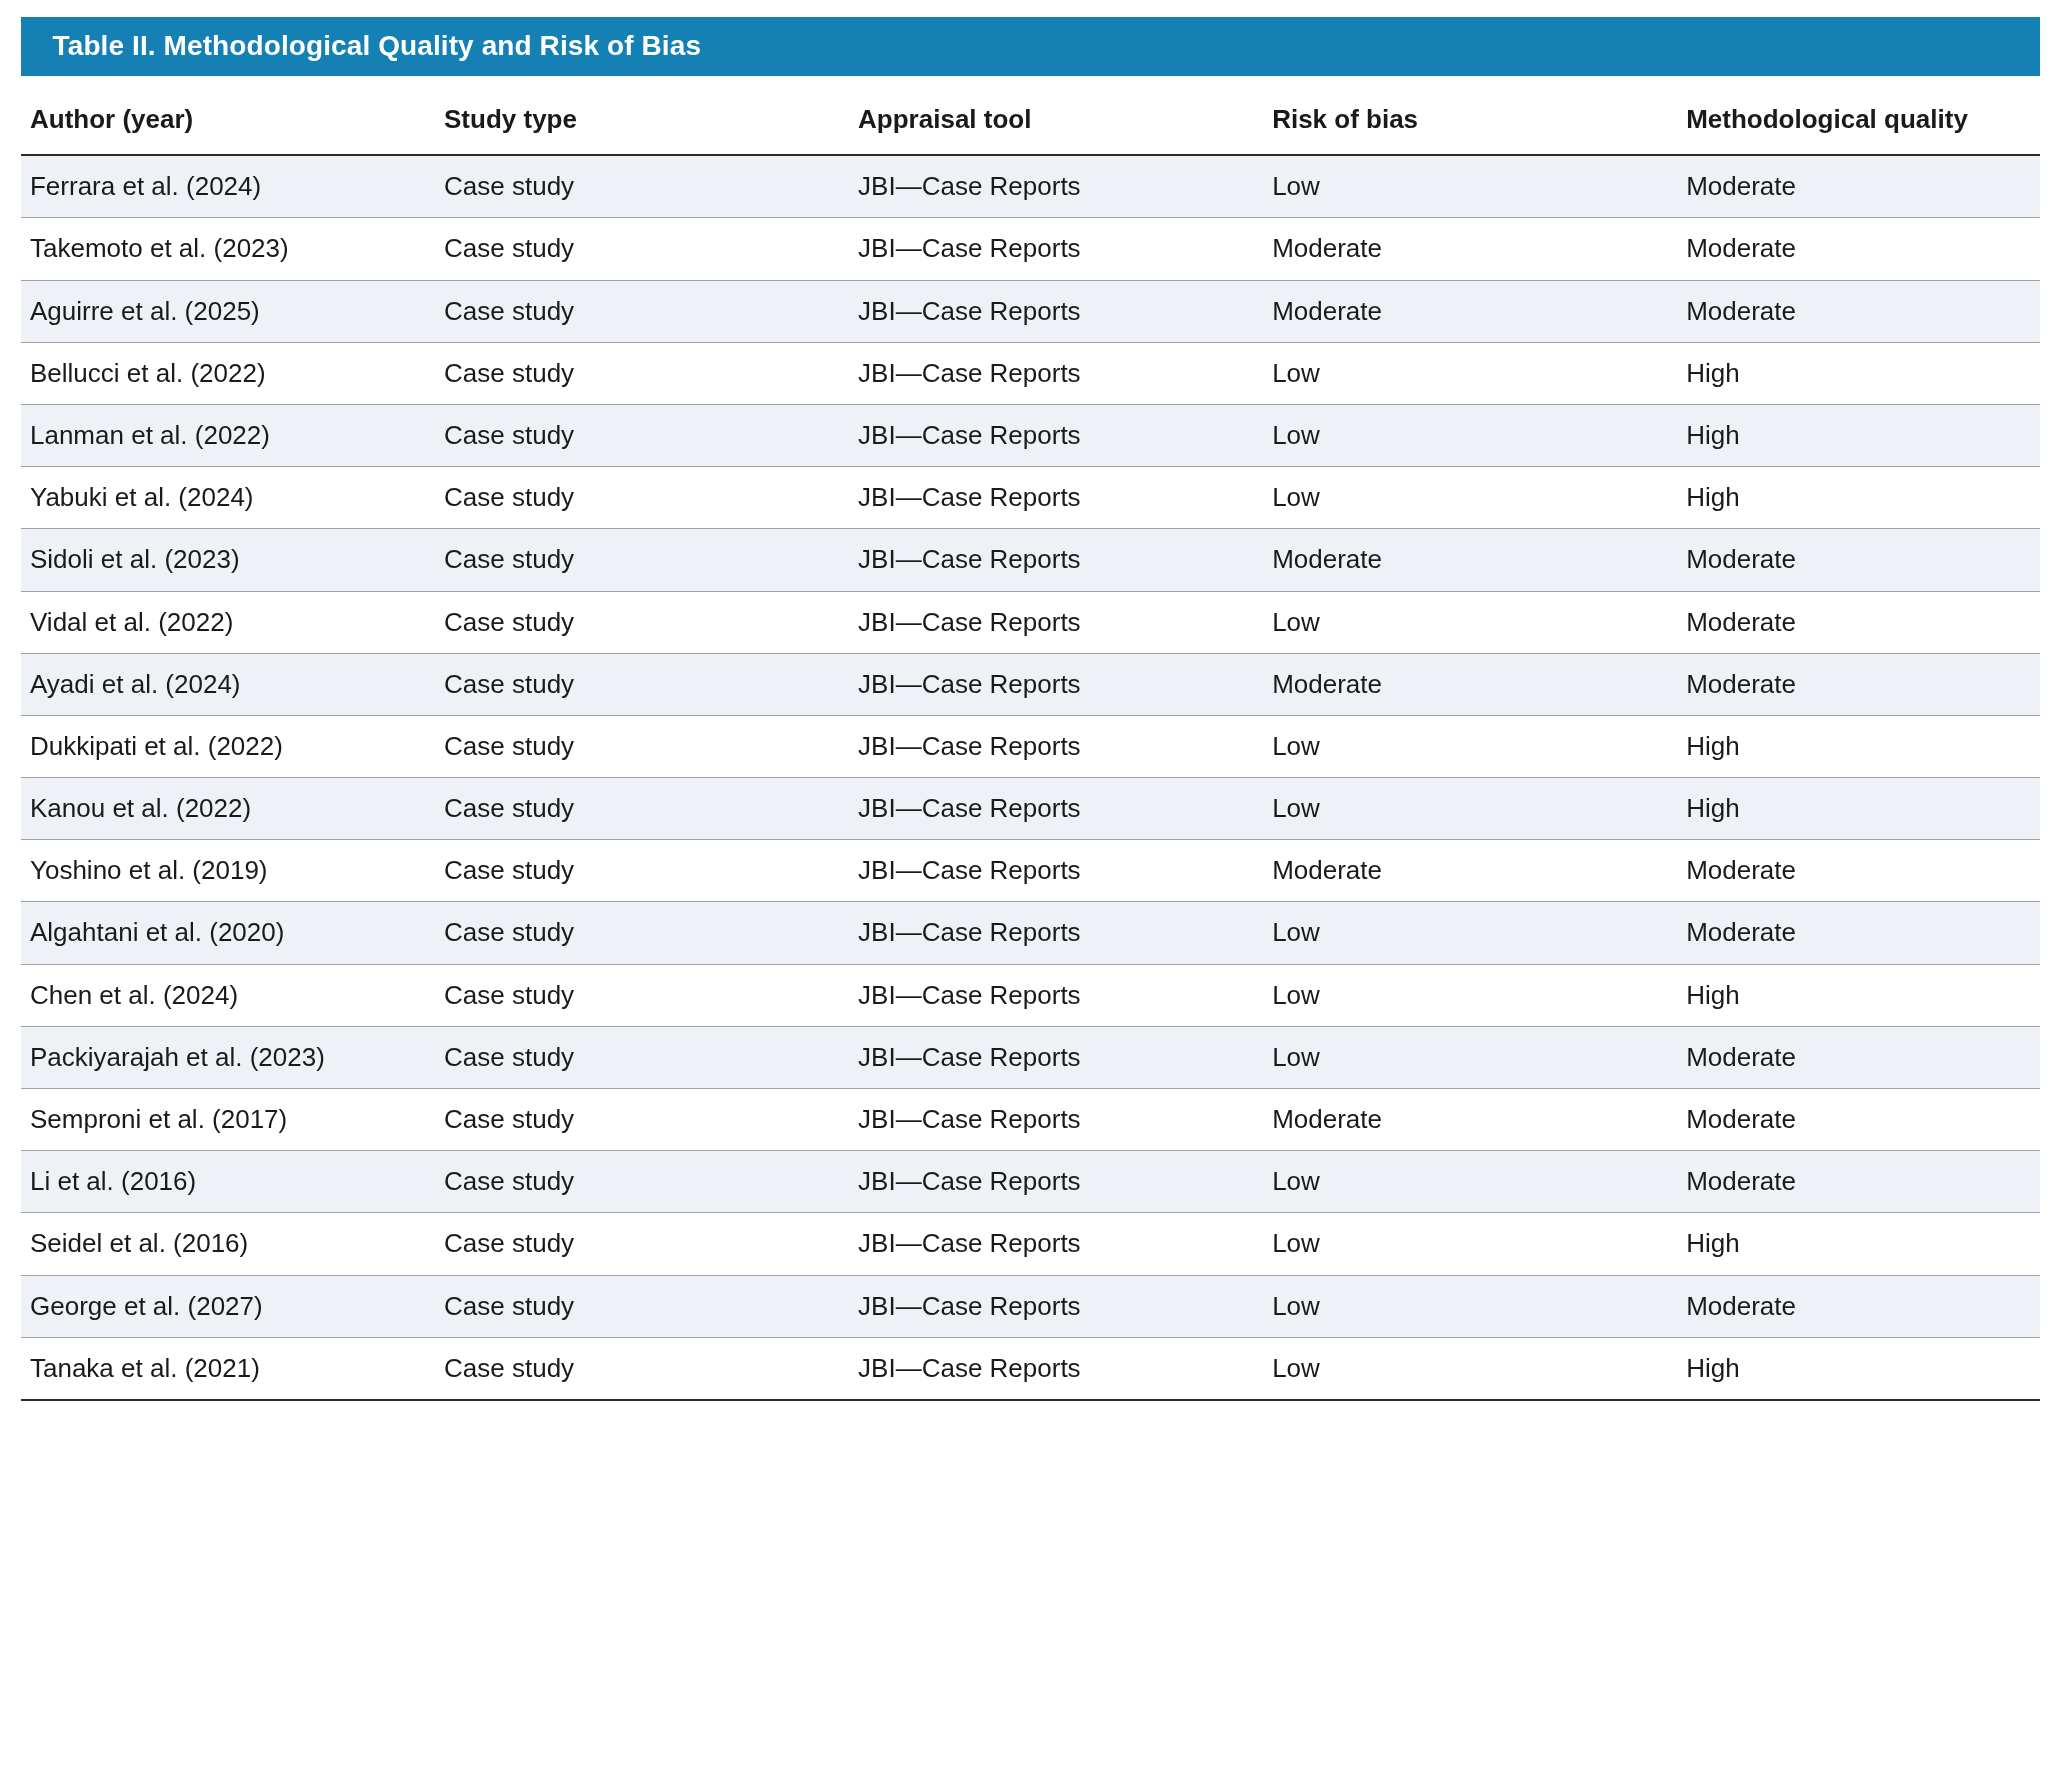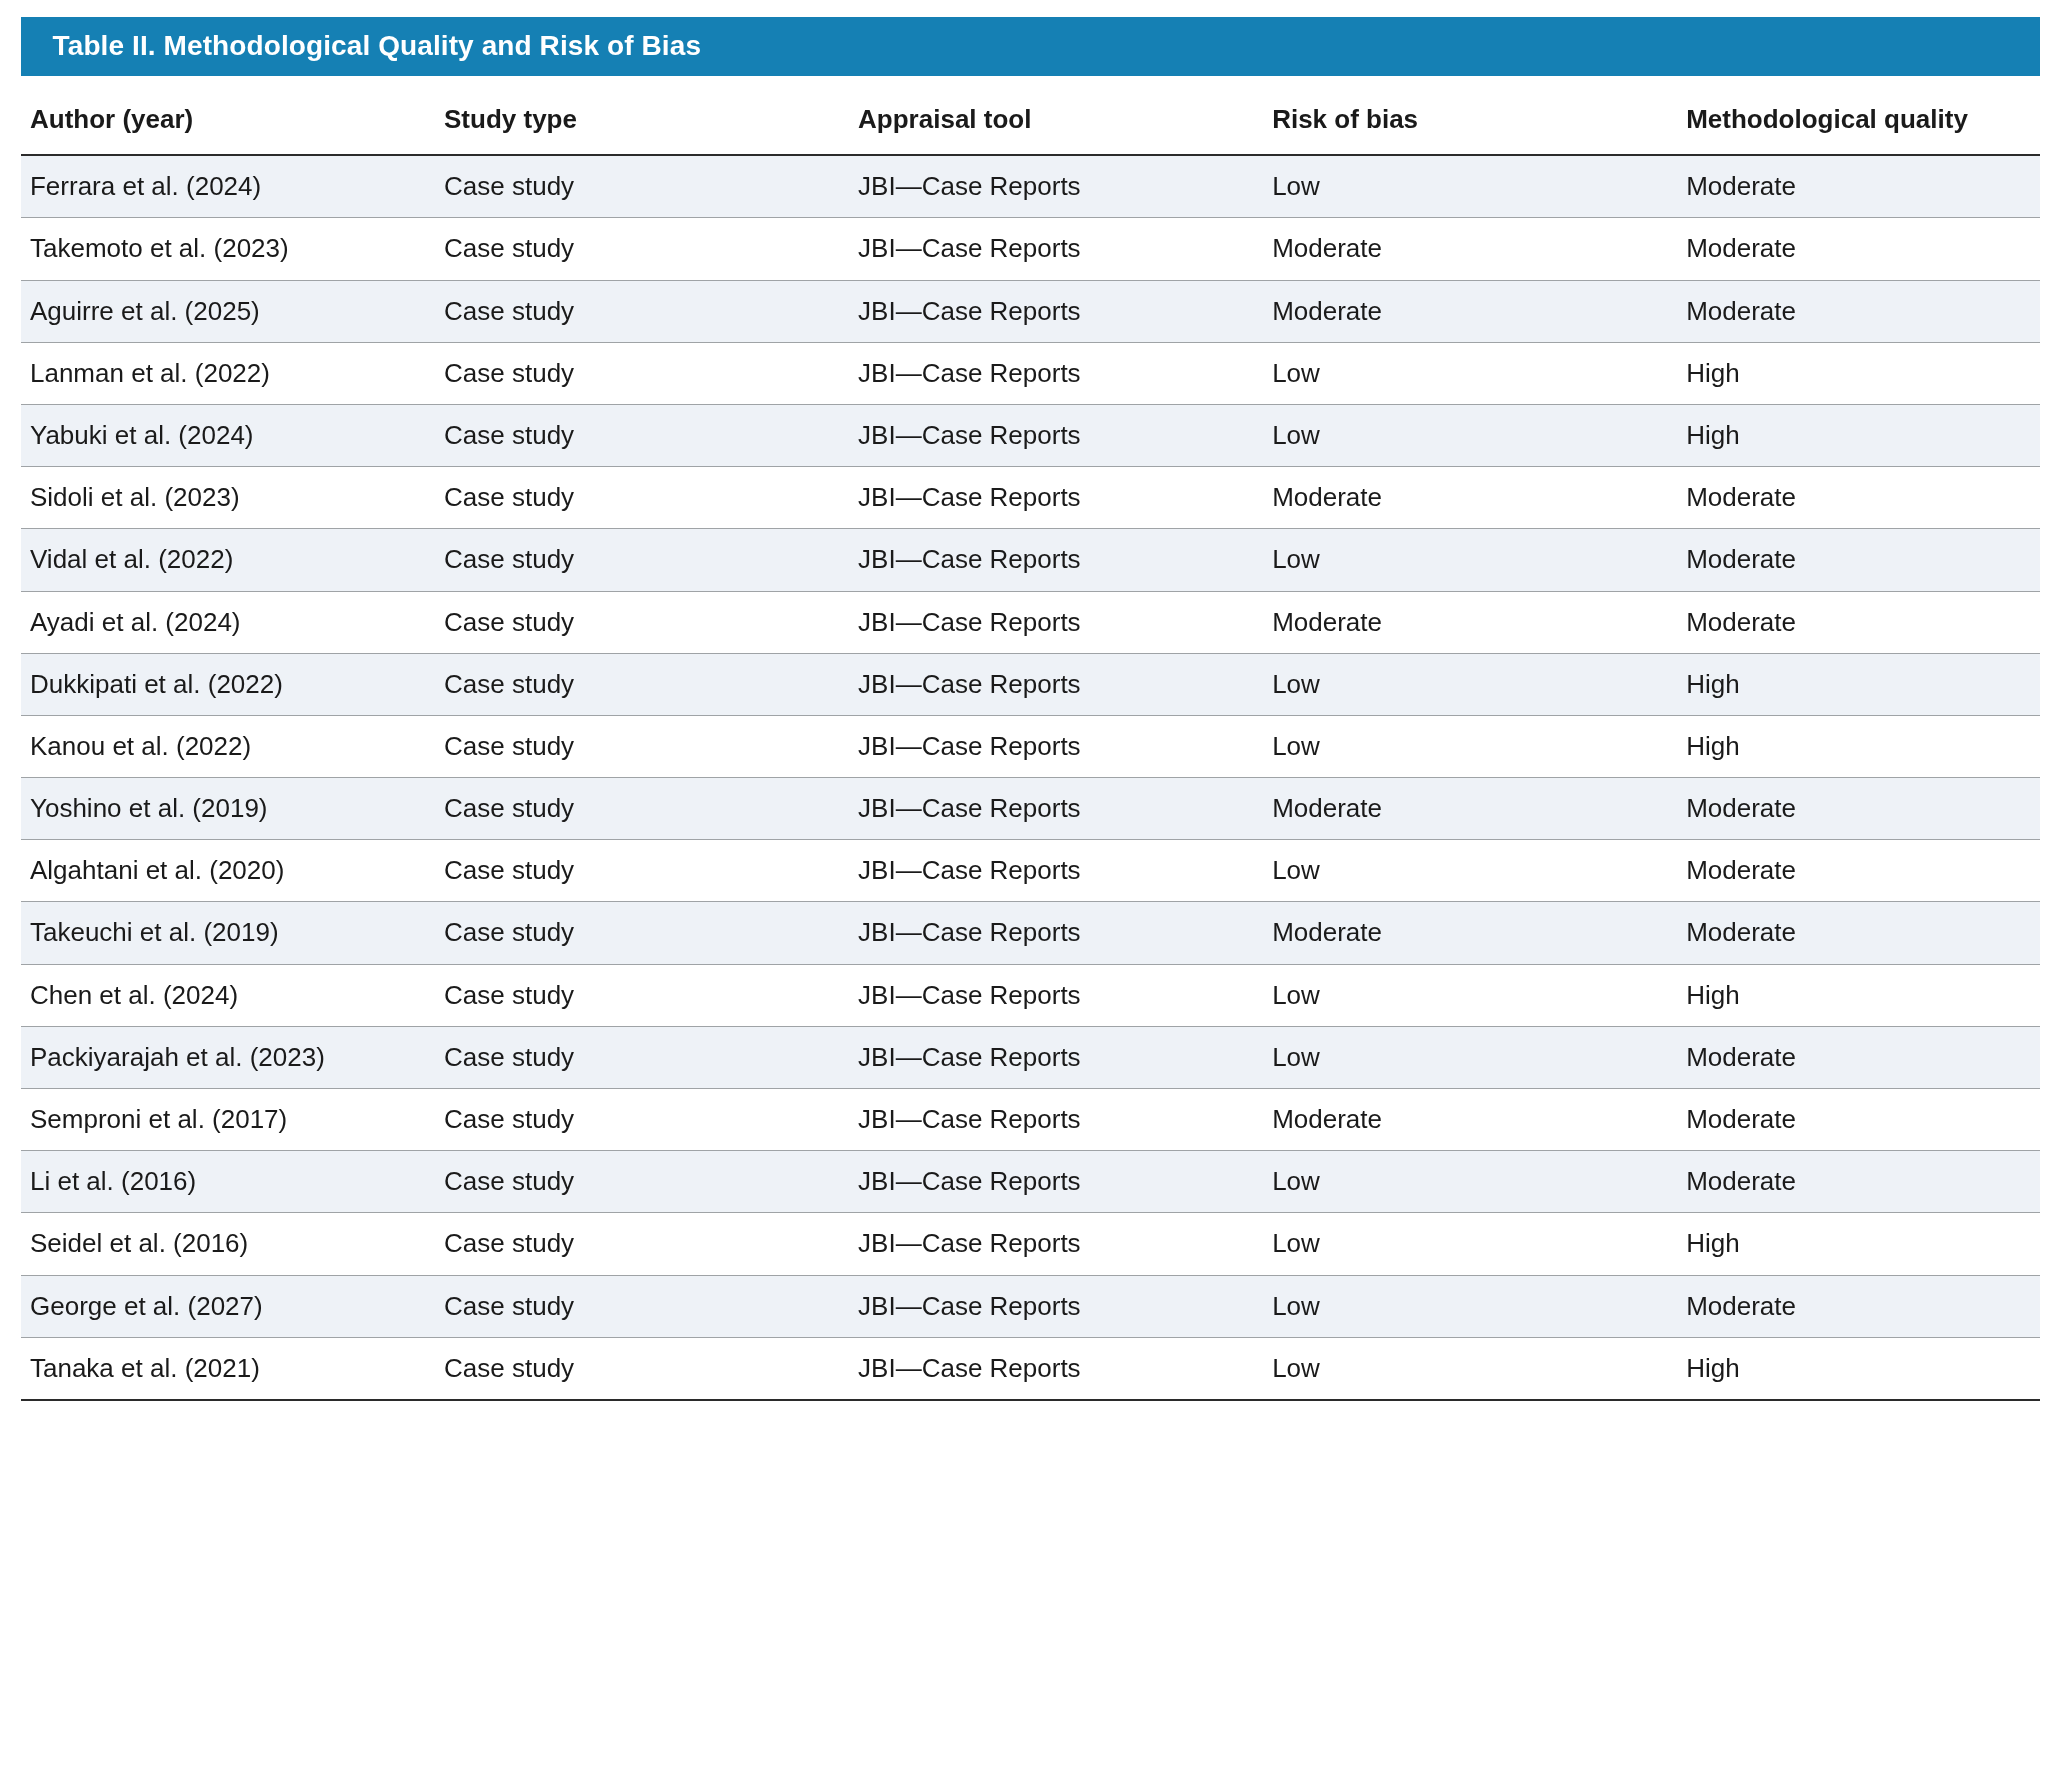--- a/index.html
+++ b/index.html
@@ -100,20 +100,27 @@
           <td>Moderate</td>
         </tr>
         <tr>
           <td>Aguirre et al. (2025)</td>
           <td>Case study</td>
           <td>JBI—Case Reports</td>
           <td>Moderate</td>
           <td>Moderate</td>
         </tr>
         <tr>
+          <td>Bellucci et al. (2022)</td>
+          <td>Case study</td>
+          <td>JBI—Case Reports</td>
+          <td>Low</td>
+          <td>High</td>
+        </tr>
+        <tr>
           <td>Lanman et al. (2022)</td>
           <td>Case study</td>
           <td>JBI—Case Reports</td>
           <td>Low</td>
           <td>High</td>
         </tr>
         <tr>
           <td>Yabuki et al. (2024)</td>
           <td>Case study</td>
           <td>JBI—Case Reports</td>
@@ -160,27 +167,20 @@
           <td>Case study</td>
           <td>JBI—Case Reports</td>
           <td>Moderate</td>
           <td>Moderate</td>
         </tr>
         <tr>
           <td>Algahtani et al. (2020)</td>
           <td>Case study</td>
           <td>JBI—Case Reports</td>
           <td>Low</td>
-          <td>Moderate</td>
-        </tr>
-        <tr>
-          <td>Takeuchi et al. (2019)</td>
-          <td>Case study</td>
-          <td>JBI—Case Reports</td>
-          <td>Moderate</td>
           <td>Moderate</td>
         </tr>
         <tr>
           <td>Chen et al. (2024)</td>
           <td>Case study</td>
           <td>JBI—Case Reports</td>
           <td>Low</td>
           <td>High</td>
         </tr>
         <tr>

